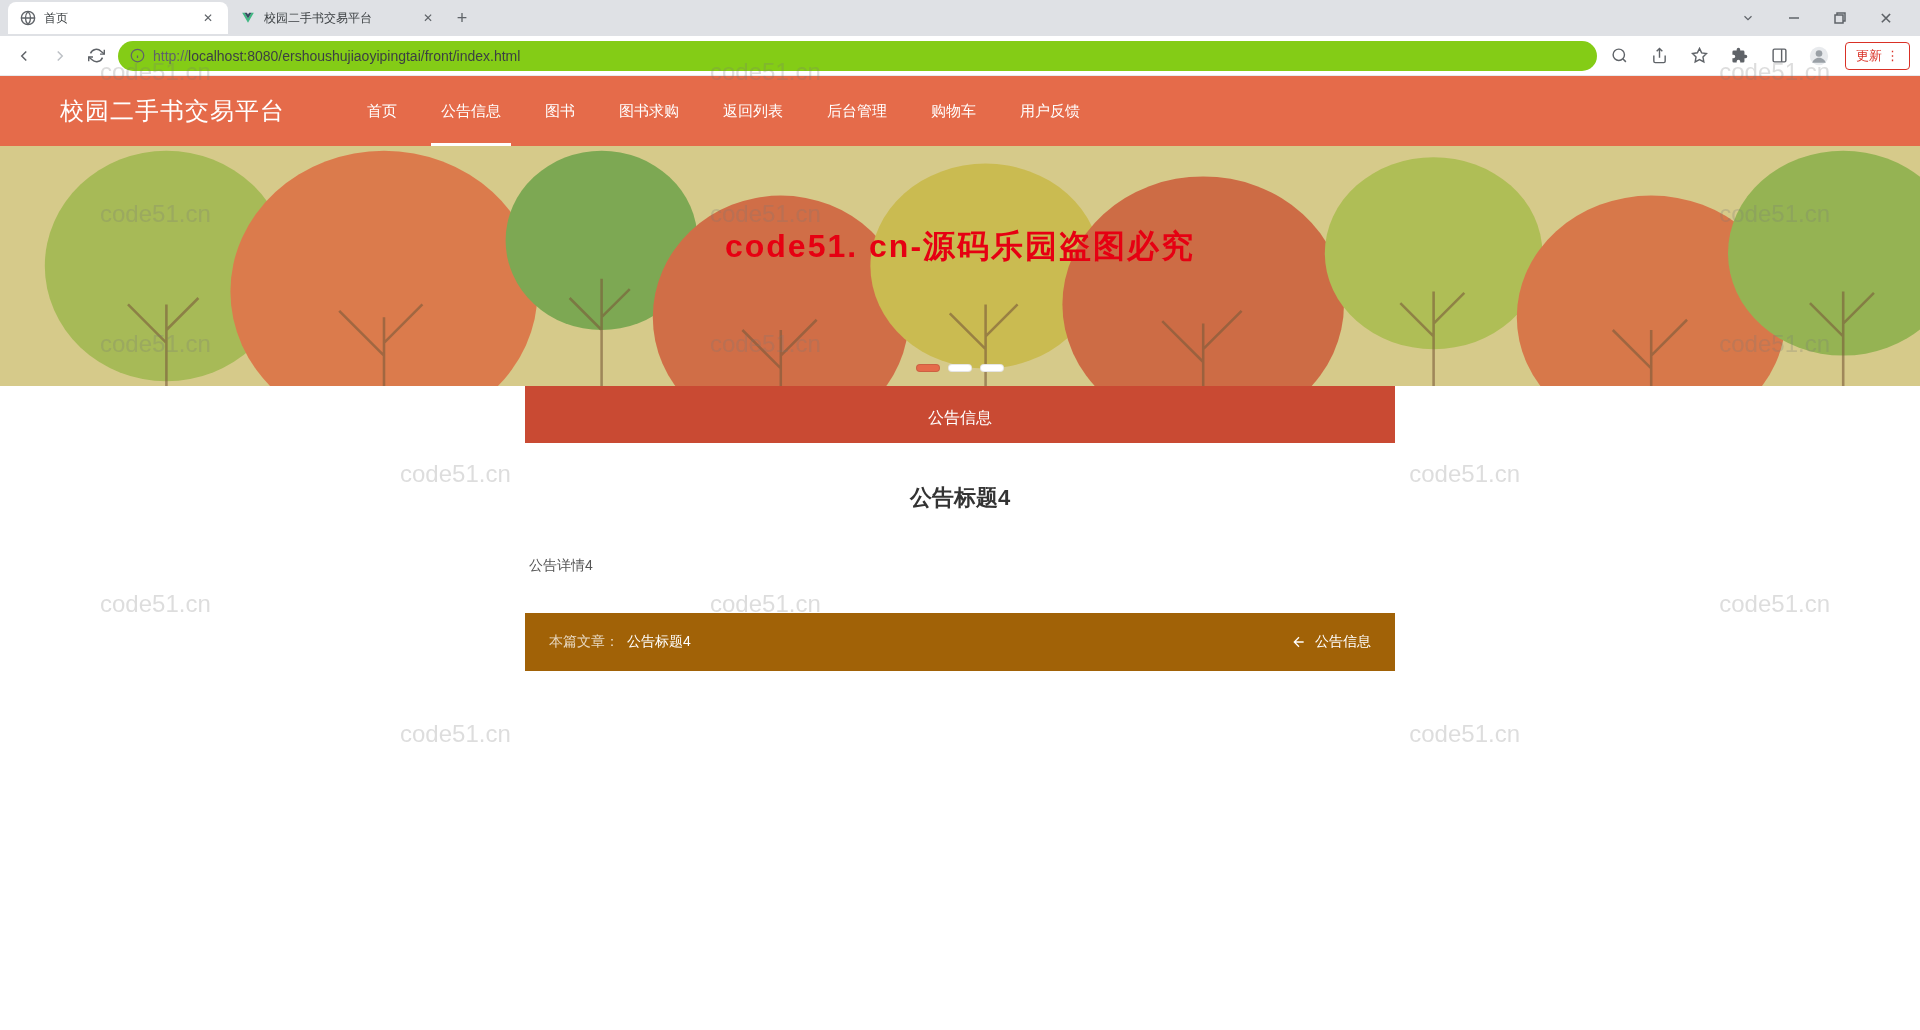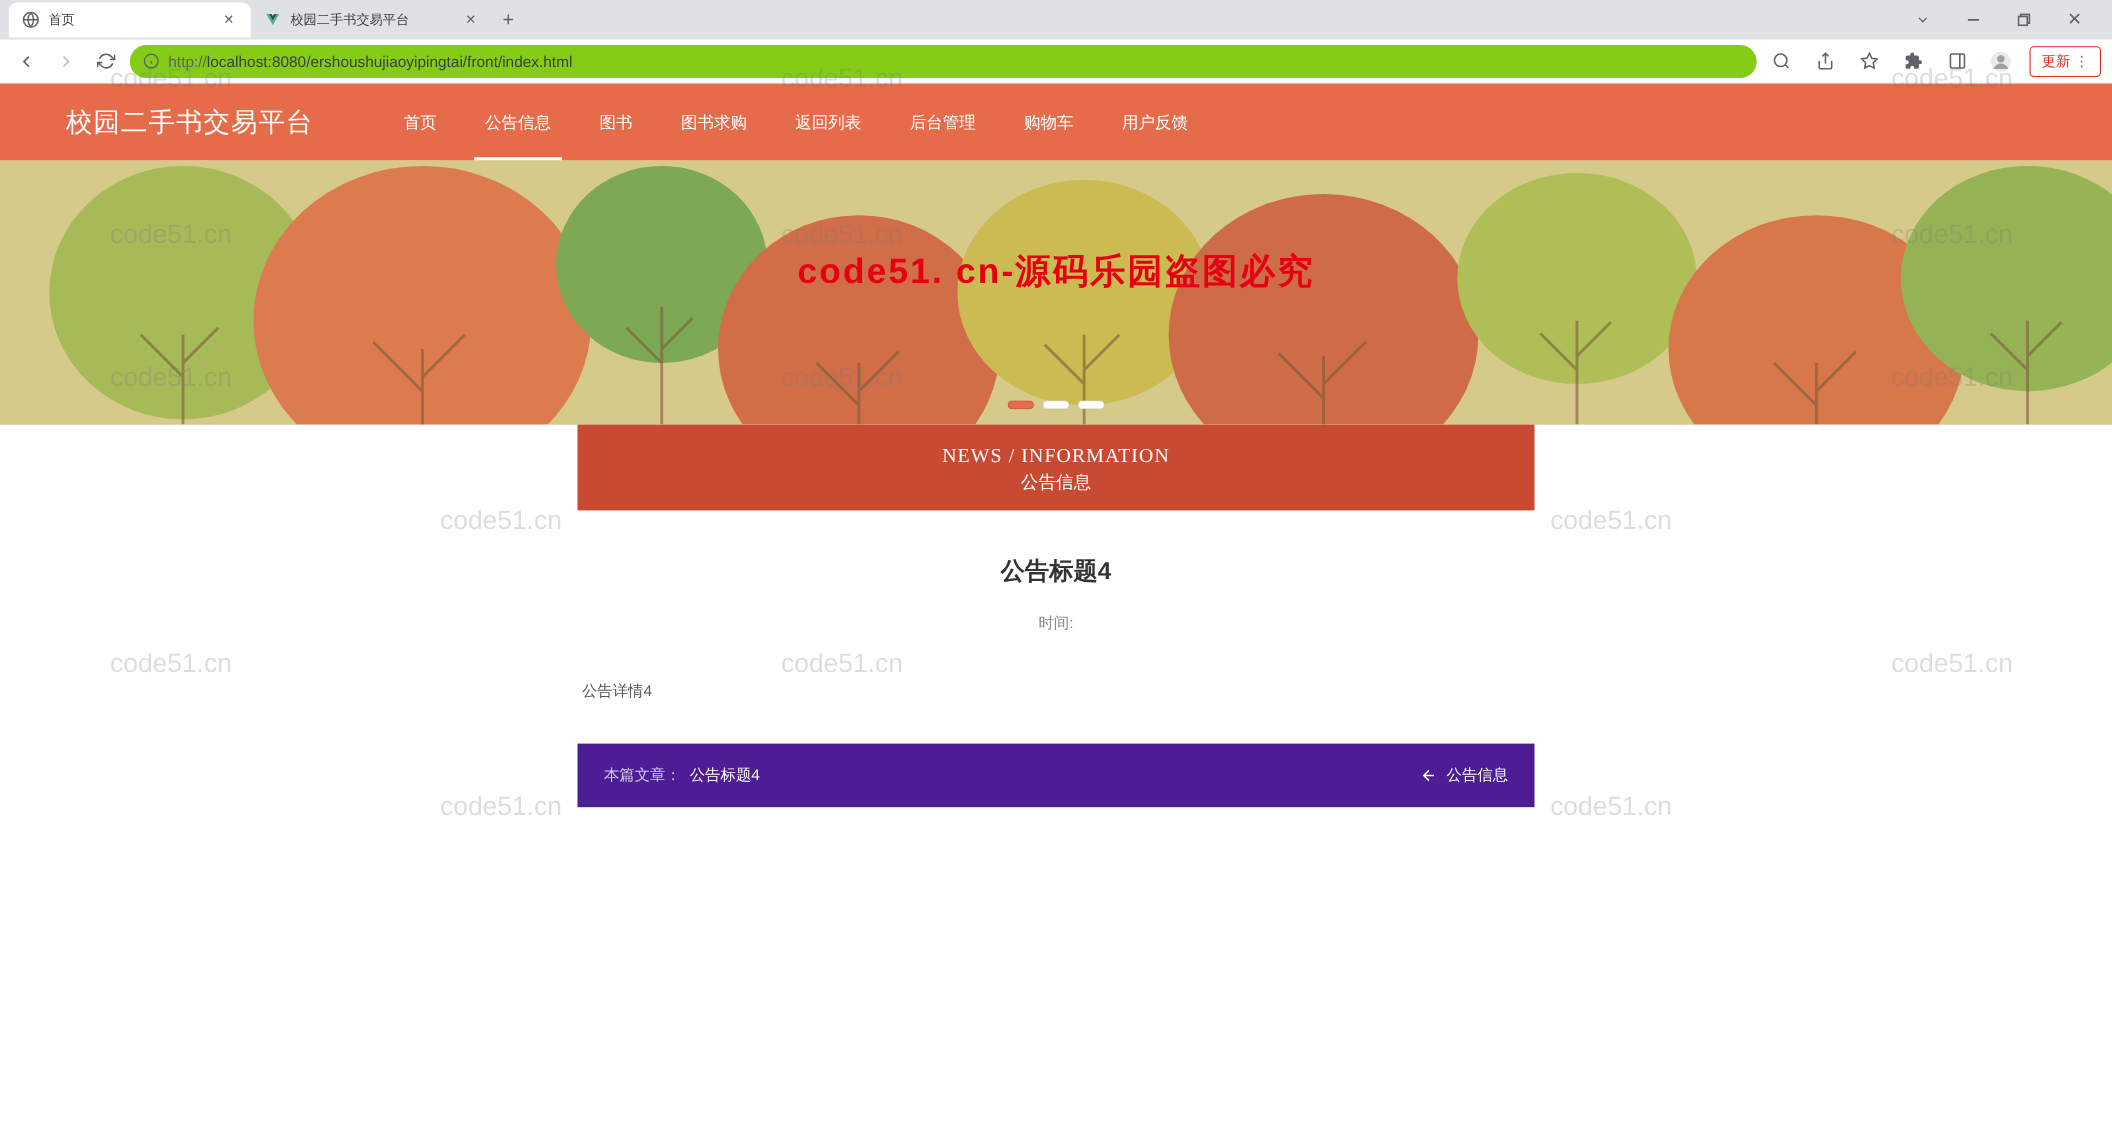--- a/index.html
+++ b/index.html
@@ -55,21 +55,21 @@
 .section-hd h2 { font-size: 18px; font-weight: normal; font-family: Georgia, serif; letter-spacing: 1px; }
 .section-hd p { font-size: 16px; margin-top: 4px; }
 
 
 .article { width: 870px; margin: 40px auto 0; text-align: center; }
 .article h1 { font-size: 22px; color: #333; font-weight: bold; }
 .article .meta { margin-top: 24px; color: #888; font-size: 14px; }
 .article .body { margin-top: 44px; text-align: left; color: #555; font-size: 14px; padding: 0 4px; }
 
 
-.footer-bar { width: 870px; margin: 38px auto 0; background: #4c1d95; color: #fff; height: 58px; display: flex; align-items: center; padding: 0 24px; justify-content: space-between; font-size: 14px; }
+.footer-bar { width: 870px; margin: 38px auto 0; background: #a16207; color: #fff; height: 58px; display: flex; align-items: center; padding: 0 24px; justify-content: space-between; font-size: 14px; }
 .footer-bar .left span.lbl { color: rgba(255,255,255,0.75); margin-right: 8px; }
 .footer-bar .back { display: flex; align-items: center; gap: 8px; cursor: pointer; }
 
 
 .wm-grey { position: fixed; color: rgba(120,120,120,0.25); font-size: 24px; pointer-events: none; z-index: 100; }
 
 svg { display: block; }
 </style>
 </head>
 <body>
@@ -233,27 +233,25 @@
   <div class="dots">
     <div class="dot active"></div>
     <div class="dot"></div>
     <div class="dot"></div>
   </div>
 </div>
 
 <div class="wm-red">code51. cn-源码乐园盗图必究</div>
 
 <div class="section-hd">
-  <h2>NEWS / INFORMATION</h2>
   <p>公告信息</p>
 </div>
 
 <div class="article">
   <h1>公告标题4</h1>
-  <div class="meta">时间:</div>
   <div class="body">公告详情4</div>
 </div>
 
 <div class="footer-bar">
   <div class="left">
     <span class="lbl">本篇文章：</span><span>公告标题4</span>
   </div>
   <div class="back">
     <span>
       <svg width="16" height="16" viewBox="0 0 24 24" fill="none" stroke="currentColor" stroke-width="2">

